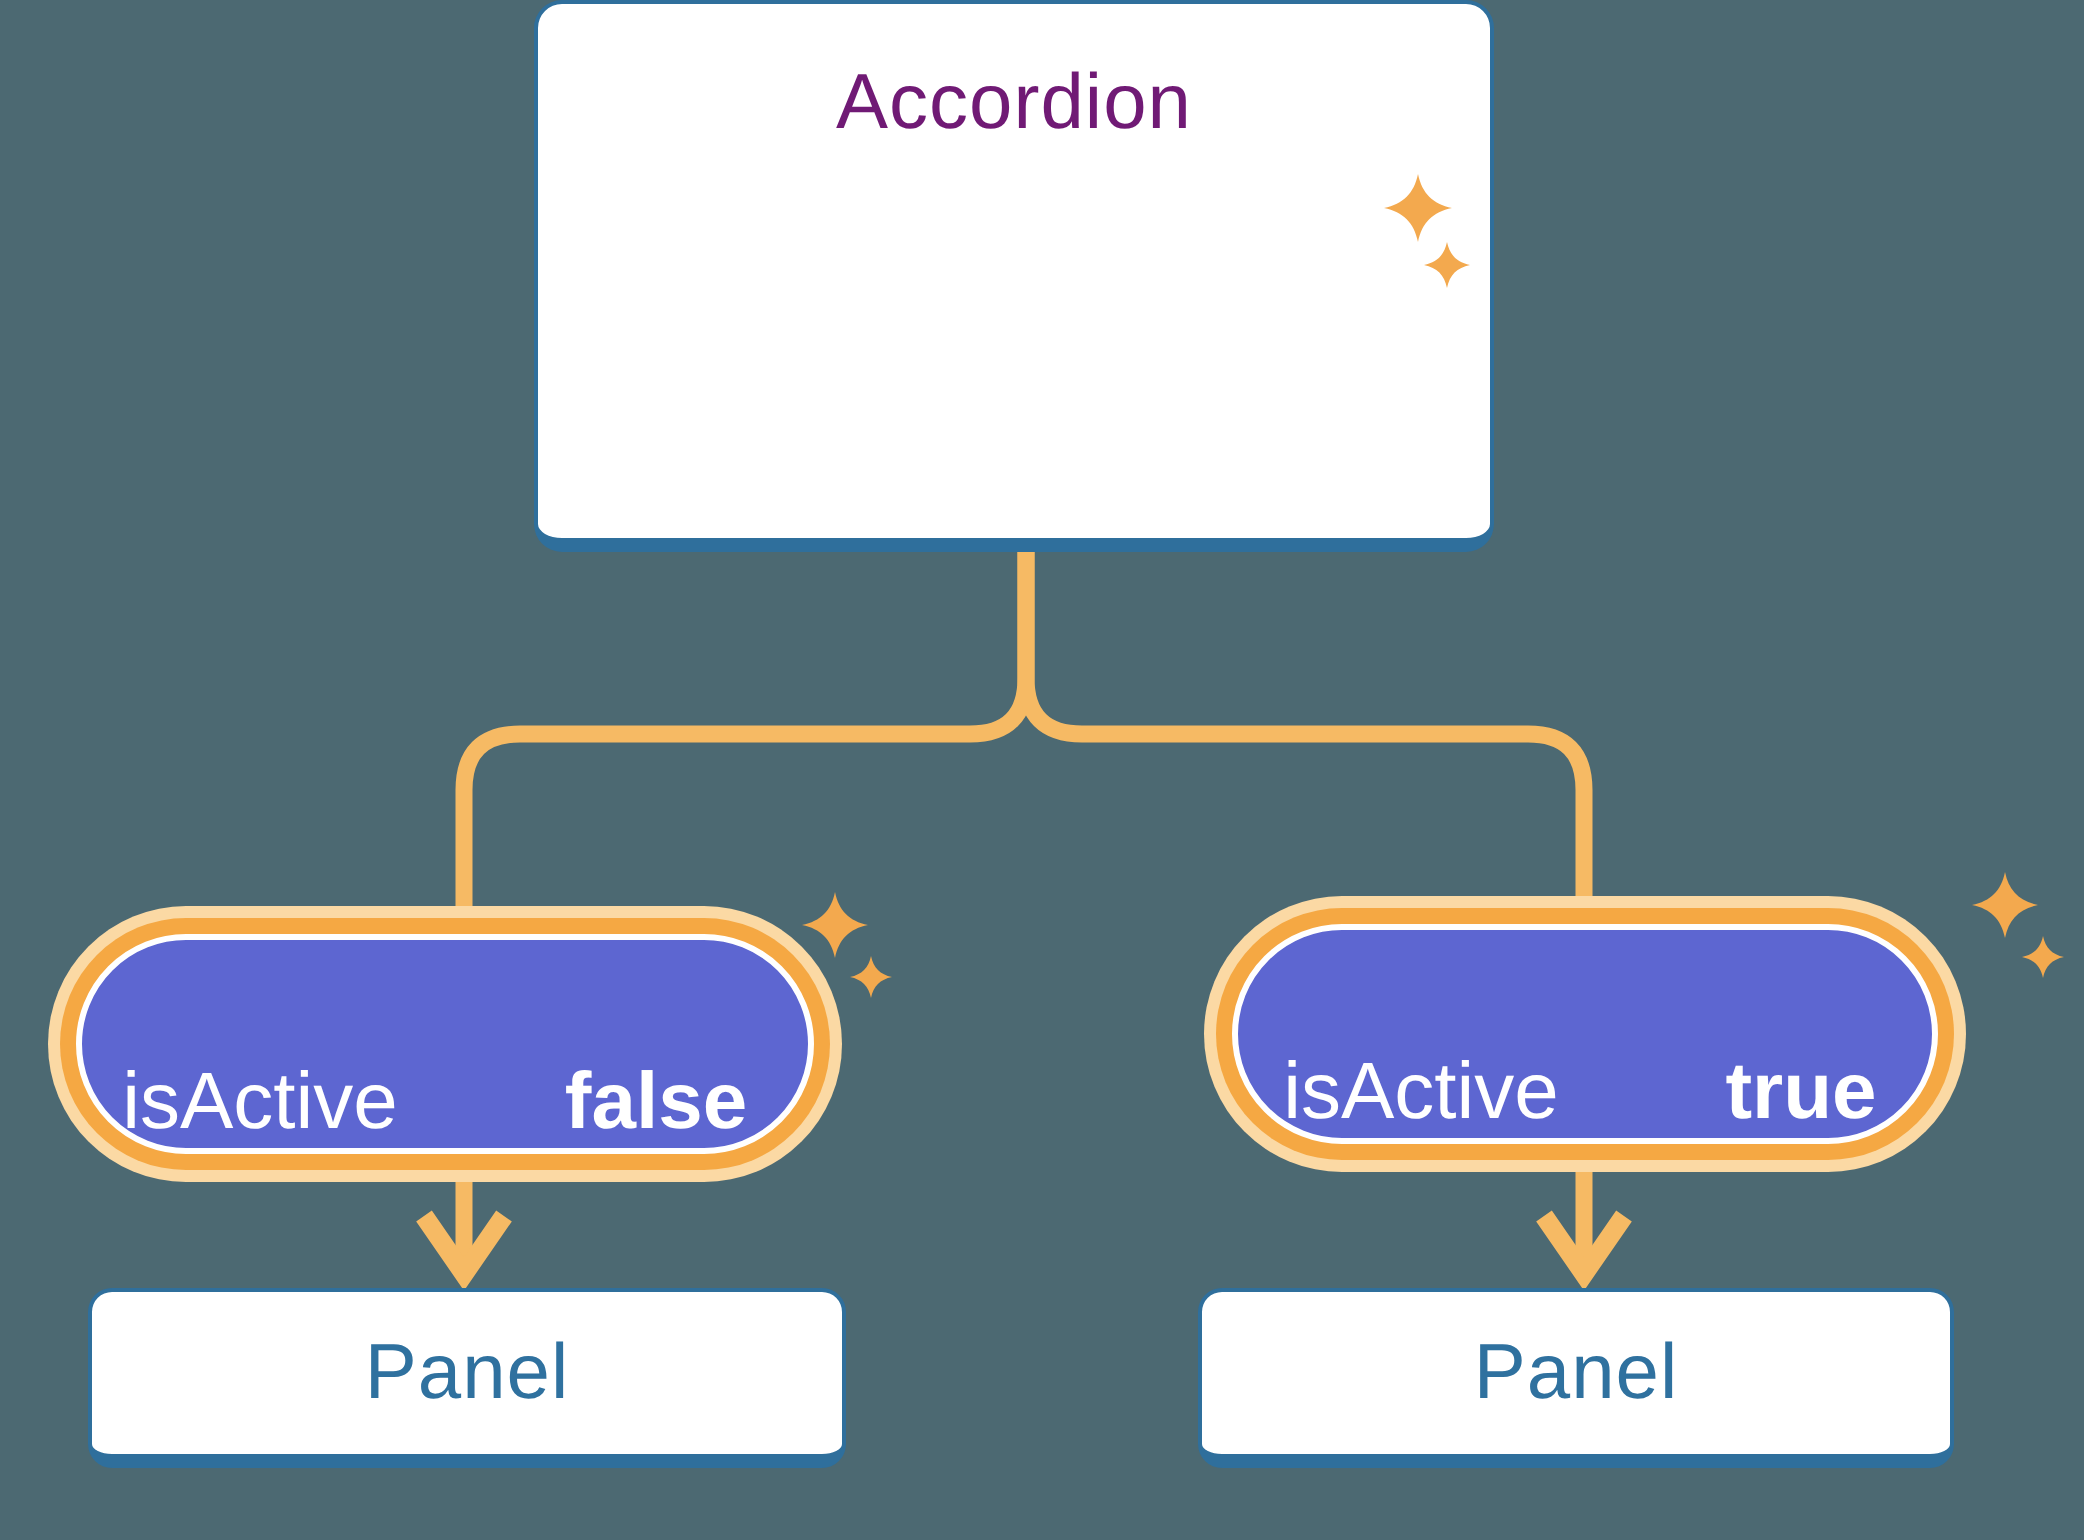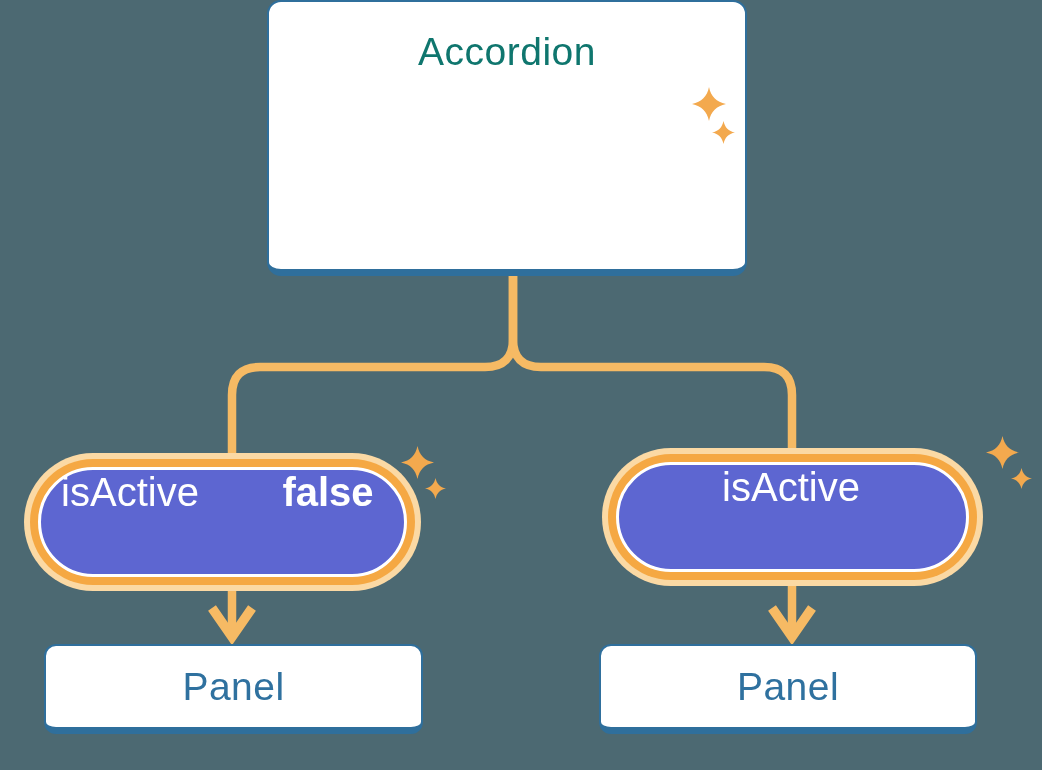--- a/index.html
+++ b/index.html
@@ -26,21 +26,21 @@
   }
   .accordion-card{
     left:267px;top:0px;width:480px;height:276px;
     border-radius:14px;
   }
   .card-title{
     margin-top:28px;
     text-align:center;
     font-size:39px;
     font-weight:500;
-    color:#0f766e;
+    color:#701a75;
     letter-spacing:.5px;
   }
   .panel-card{
     top:644px;width:379px;height:90px;
     border-radius:12px;
     display:flex;align-items:center;justify-content:center;
     font-size:39px;font-weight:500;color:#2F719F;letter-spacing:.5px;
   }
   .panel-left{left:44px;}
   .panel-right{left:599px;width:378px;}
@@ -58,21 +58,21 @@
   .state-pill .label-cell{flex:1;font-size:38px;color:#6B70DB;}
   .state-pill .divider{width:3px;background:#F5A843;}
   .state-pill .value-cell{width:90px;font-size:38px;font-weight:700;color:#5159D3;}
   .prop-pill{
     position:absolute;height:104px;
     box-sizing:content-box;
     background:#5D66D1;
     border:3px solid #FFFFFF;
     border-radius:999px;
     box-shadow:0 0 0 8px #F5A843,0 0 0 14px #FBD9A4;
-    display:flex;align-items:flex-start;
+    display:flex;align-items:flex-end;
     z-index:2;
   }
   .prop-pill .cell{display:flex;align-items:center;justify-content:center;}
   .prop-pill .label-cell{flex:1;font-size:40px;color:#FFFFFF;}
   .prop-pill .divider{width:3px;background:#FFFFFF;}
   .prop-pill .value-cell{font-size:40px;font-weight:700;color:#FFFFFF;padding-left:30px;}
   .prop-pill-left{left:38px;top:467px;width:363px;}
   .prop-pill-left .value-cell{width:152px;}
   .prop-pill-right{left:616px;top:462px;width:347px;}
   .prop-pill-right .value-cell{width:131px;}
@@ -103,20 +103,21 @@
 
   <div class="prop-pill prop-pill-left">
     <div class="cell label-cell">isActive</div>
     <div class="divider"></div>
     <div class="cell value-cell">false</div>
   </div>
 
   <div class="prop-pill prop-pill-right">
     <div class="cell label-cell">isActive</div>
     <div class="divider"></div>
+    <div class="cell value-cell">true</div>
   </div>
 
   <div class="card panel-card panel-left">
     <span>Panel</span>
   </div>
   <div class="card panel-card panel-right">
     <span>Panel</span>
   </div>
 
   <svg class="sparkle" style="left:692px;top:87px" width="34" height="34" viewBox="0 0 24 24">

